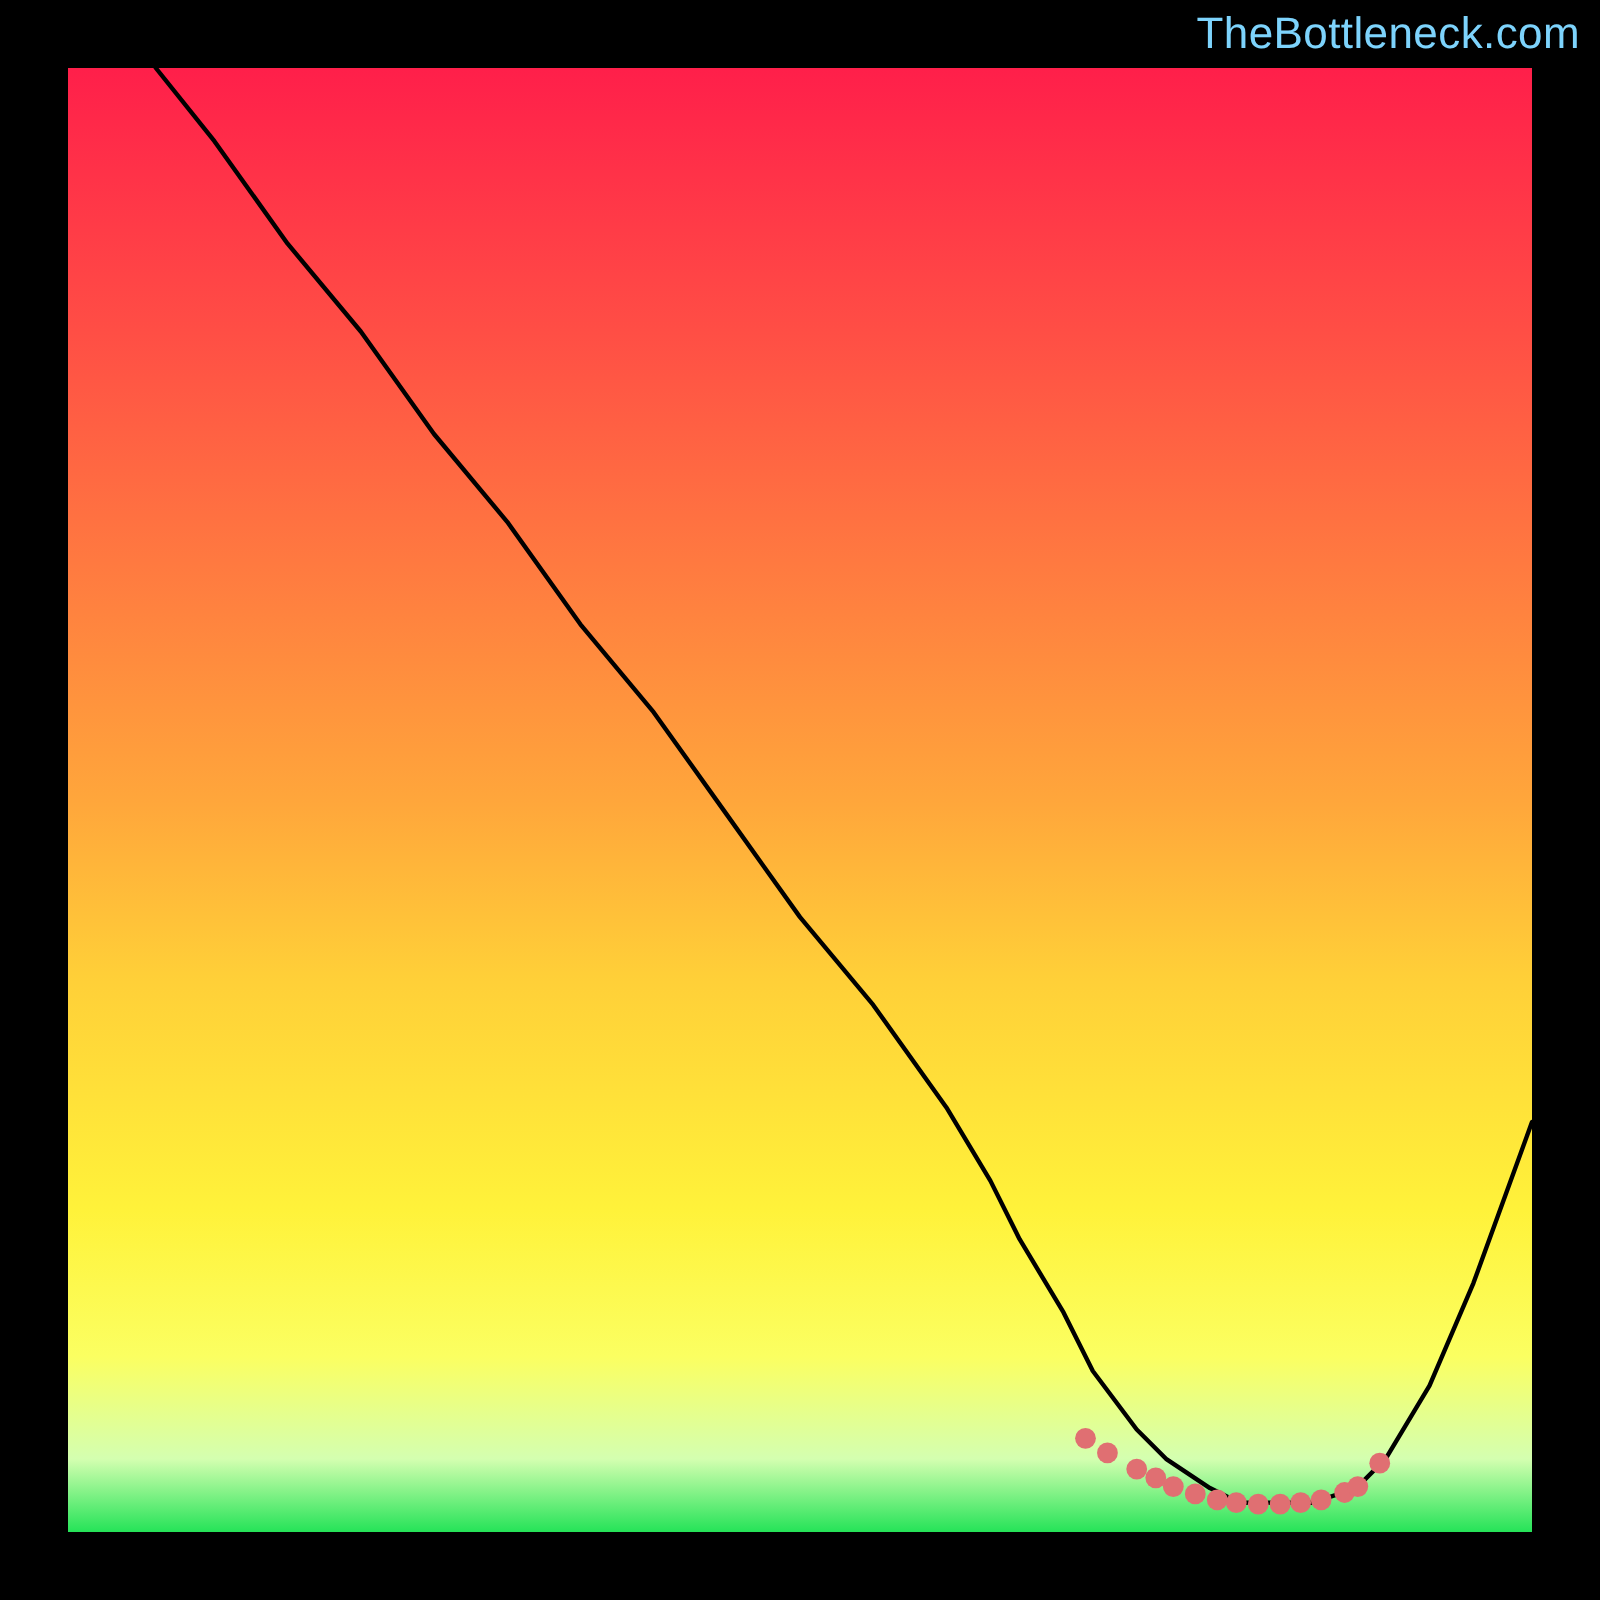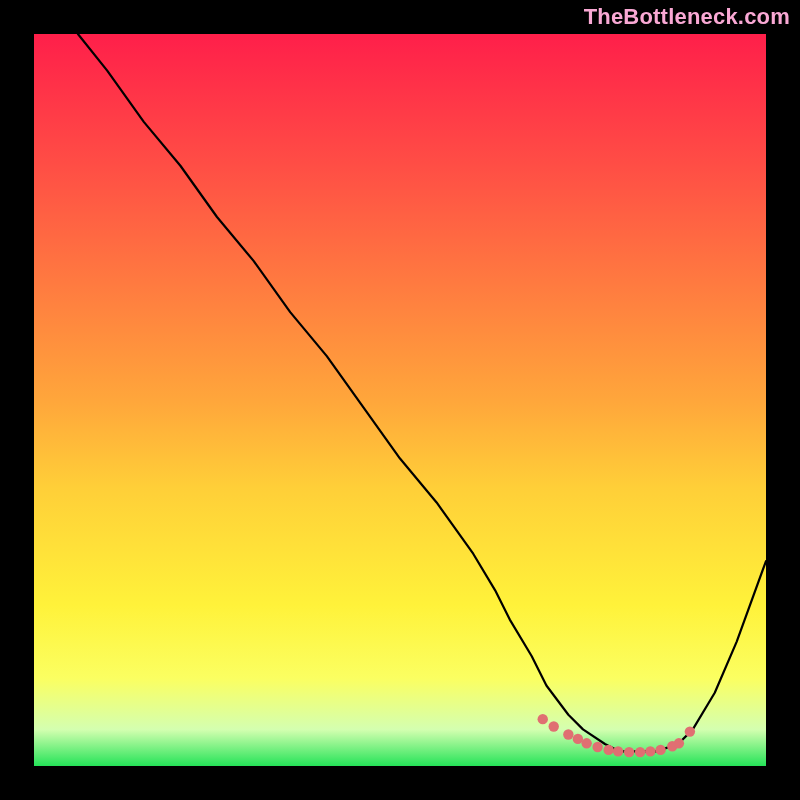--- a/index.html
+++ b/index.html
@@ -14,23 +14,23 @@
   .frame {
     position: relative;
     width: 800px;
     height: 800px;
     background: #000;
   }
   .watermark {
     position: absolute;
     top: 4px;
     right: 10px;
-    color: #f9a8d4;
+    color: #7dd3fc;
     font-size: 22px;
-    font-weight: bold;
+    font-weight: normal;
     letter-spacing: 0.2px;
     z-index: 10;
   }
   .plot {
     position: absolute;
     left: 34px;
     top: 34px;
     width: 732px;
     height: 732px;
     background: linear-gradient(

